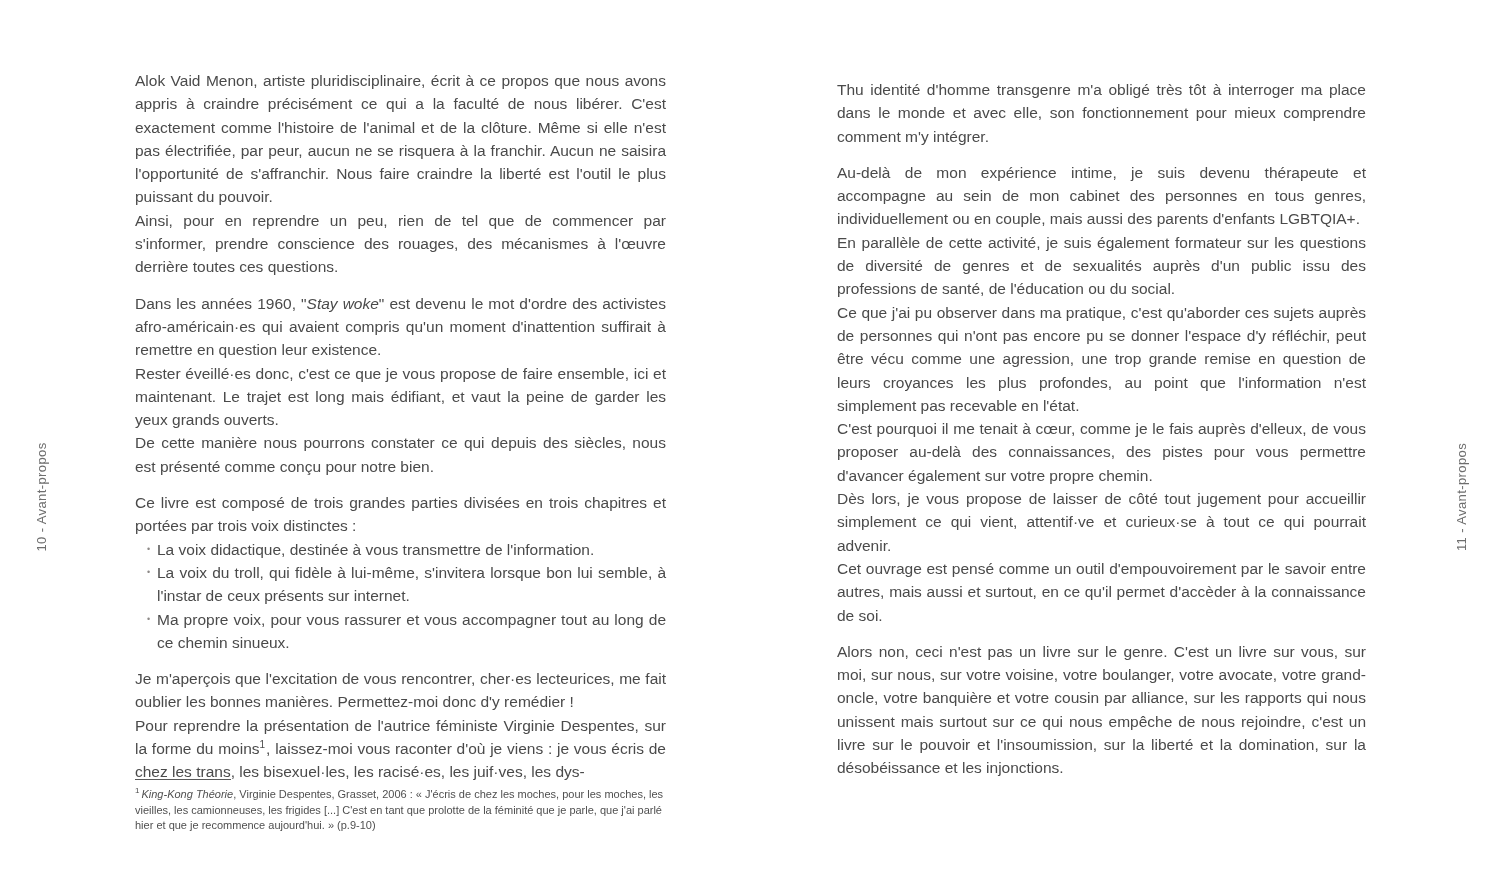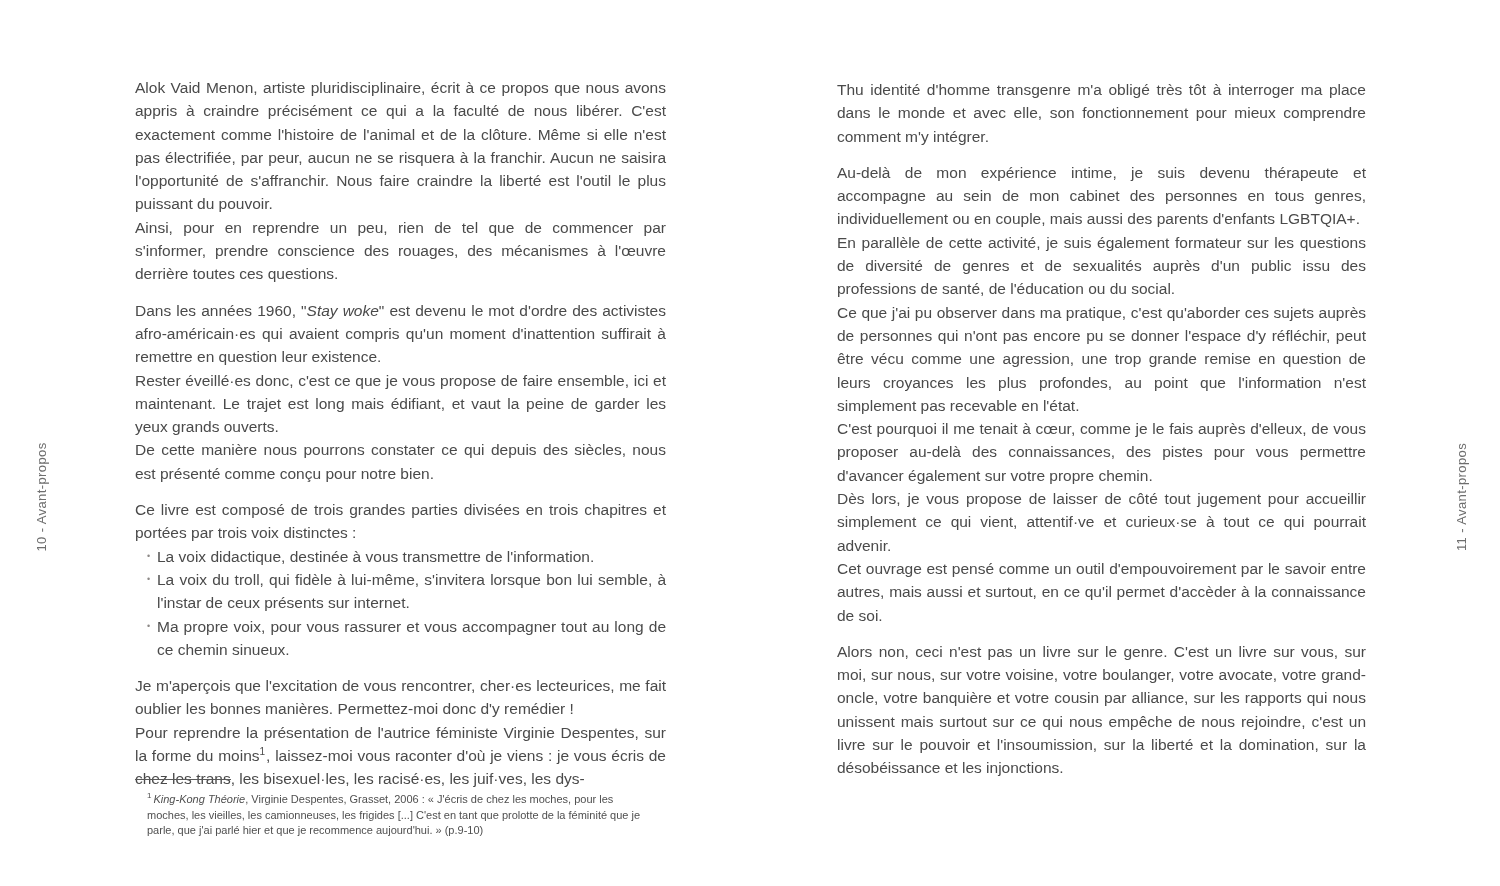--- a/index.html
+++ b/index.html
@@ -21,21 +21,21 @@
   }
   .text-col {
     position: absolute;
     color: #4a4a4a;
     font-size: 15.5px;
     line-height: 23.3px;
     text-align: justify;
     hyphens: auto;
     -webkit-hyphens: auto;
   }
-  .col-left  { left: 135px; top: 76px;  width: 531px; }
+  .col-left  { left: 135px; top: 69px;  width: 531px; }
   .col-right { left: 837px; top: 78px;  width: 529px; }
   .text-col p { margin: 0; }
   .block { margin: 0; }
   .block + .block { margin-top: 13px; }
   .it { font-style: italic; }
   sup.fnref {
     font-size: 10px;
     vertical-align: super;
     line-height: 0;
     margin-right: 1px;
@@ -58,21 +58,21 @@
     top: 779px;
     width: 531px;
   }
   .footnote-rule {
     width: 96px;
     height: 0;
     border-top: 1px solid #5a5a5a;
     margin: 0 0 7px 0;
   }
   .footnote {
-    margin: 12px;
+    margin: 0;
     font-size: 11px;
     line-height: 15.5px;
     color: #4f4f4f;
     text-align: left;
   }
   .footnote sup.fnref { font-size: 8px; margin-right: 2px; }
   
   .page-label {
     position: absolute;
     white-space: nowrap;

